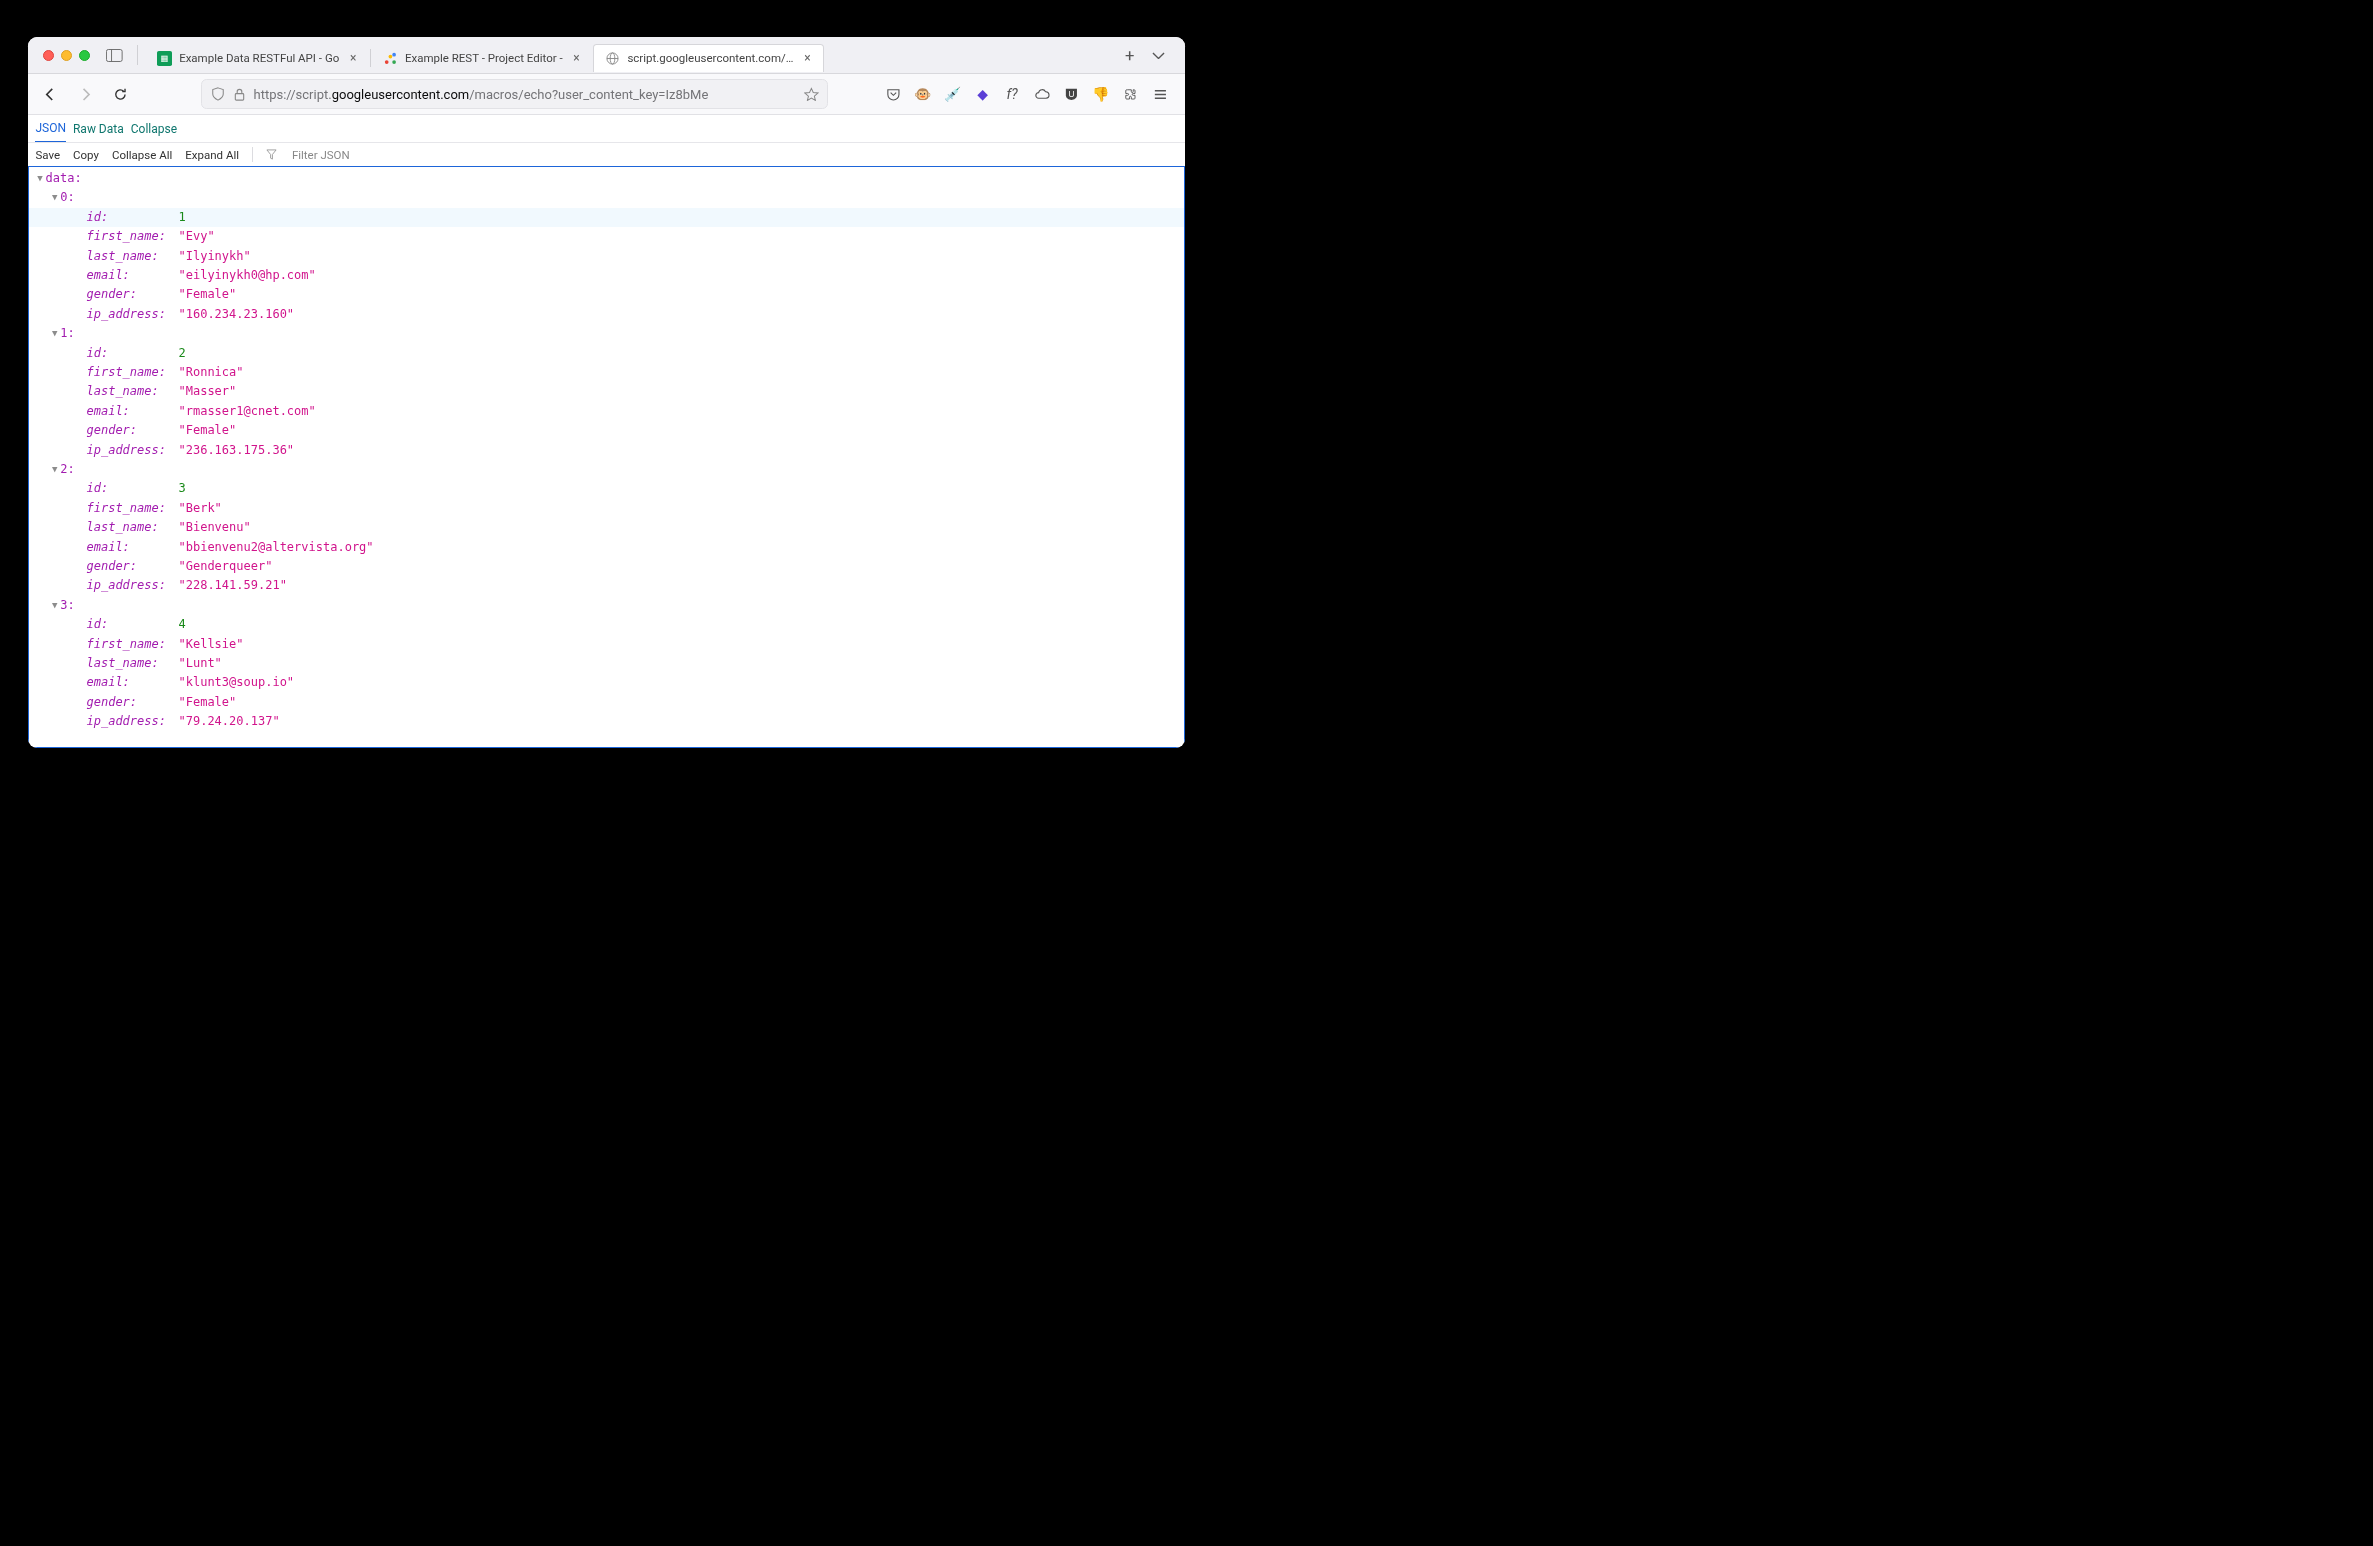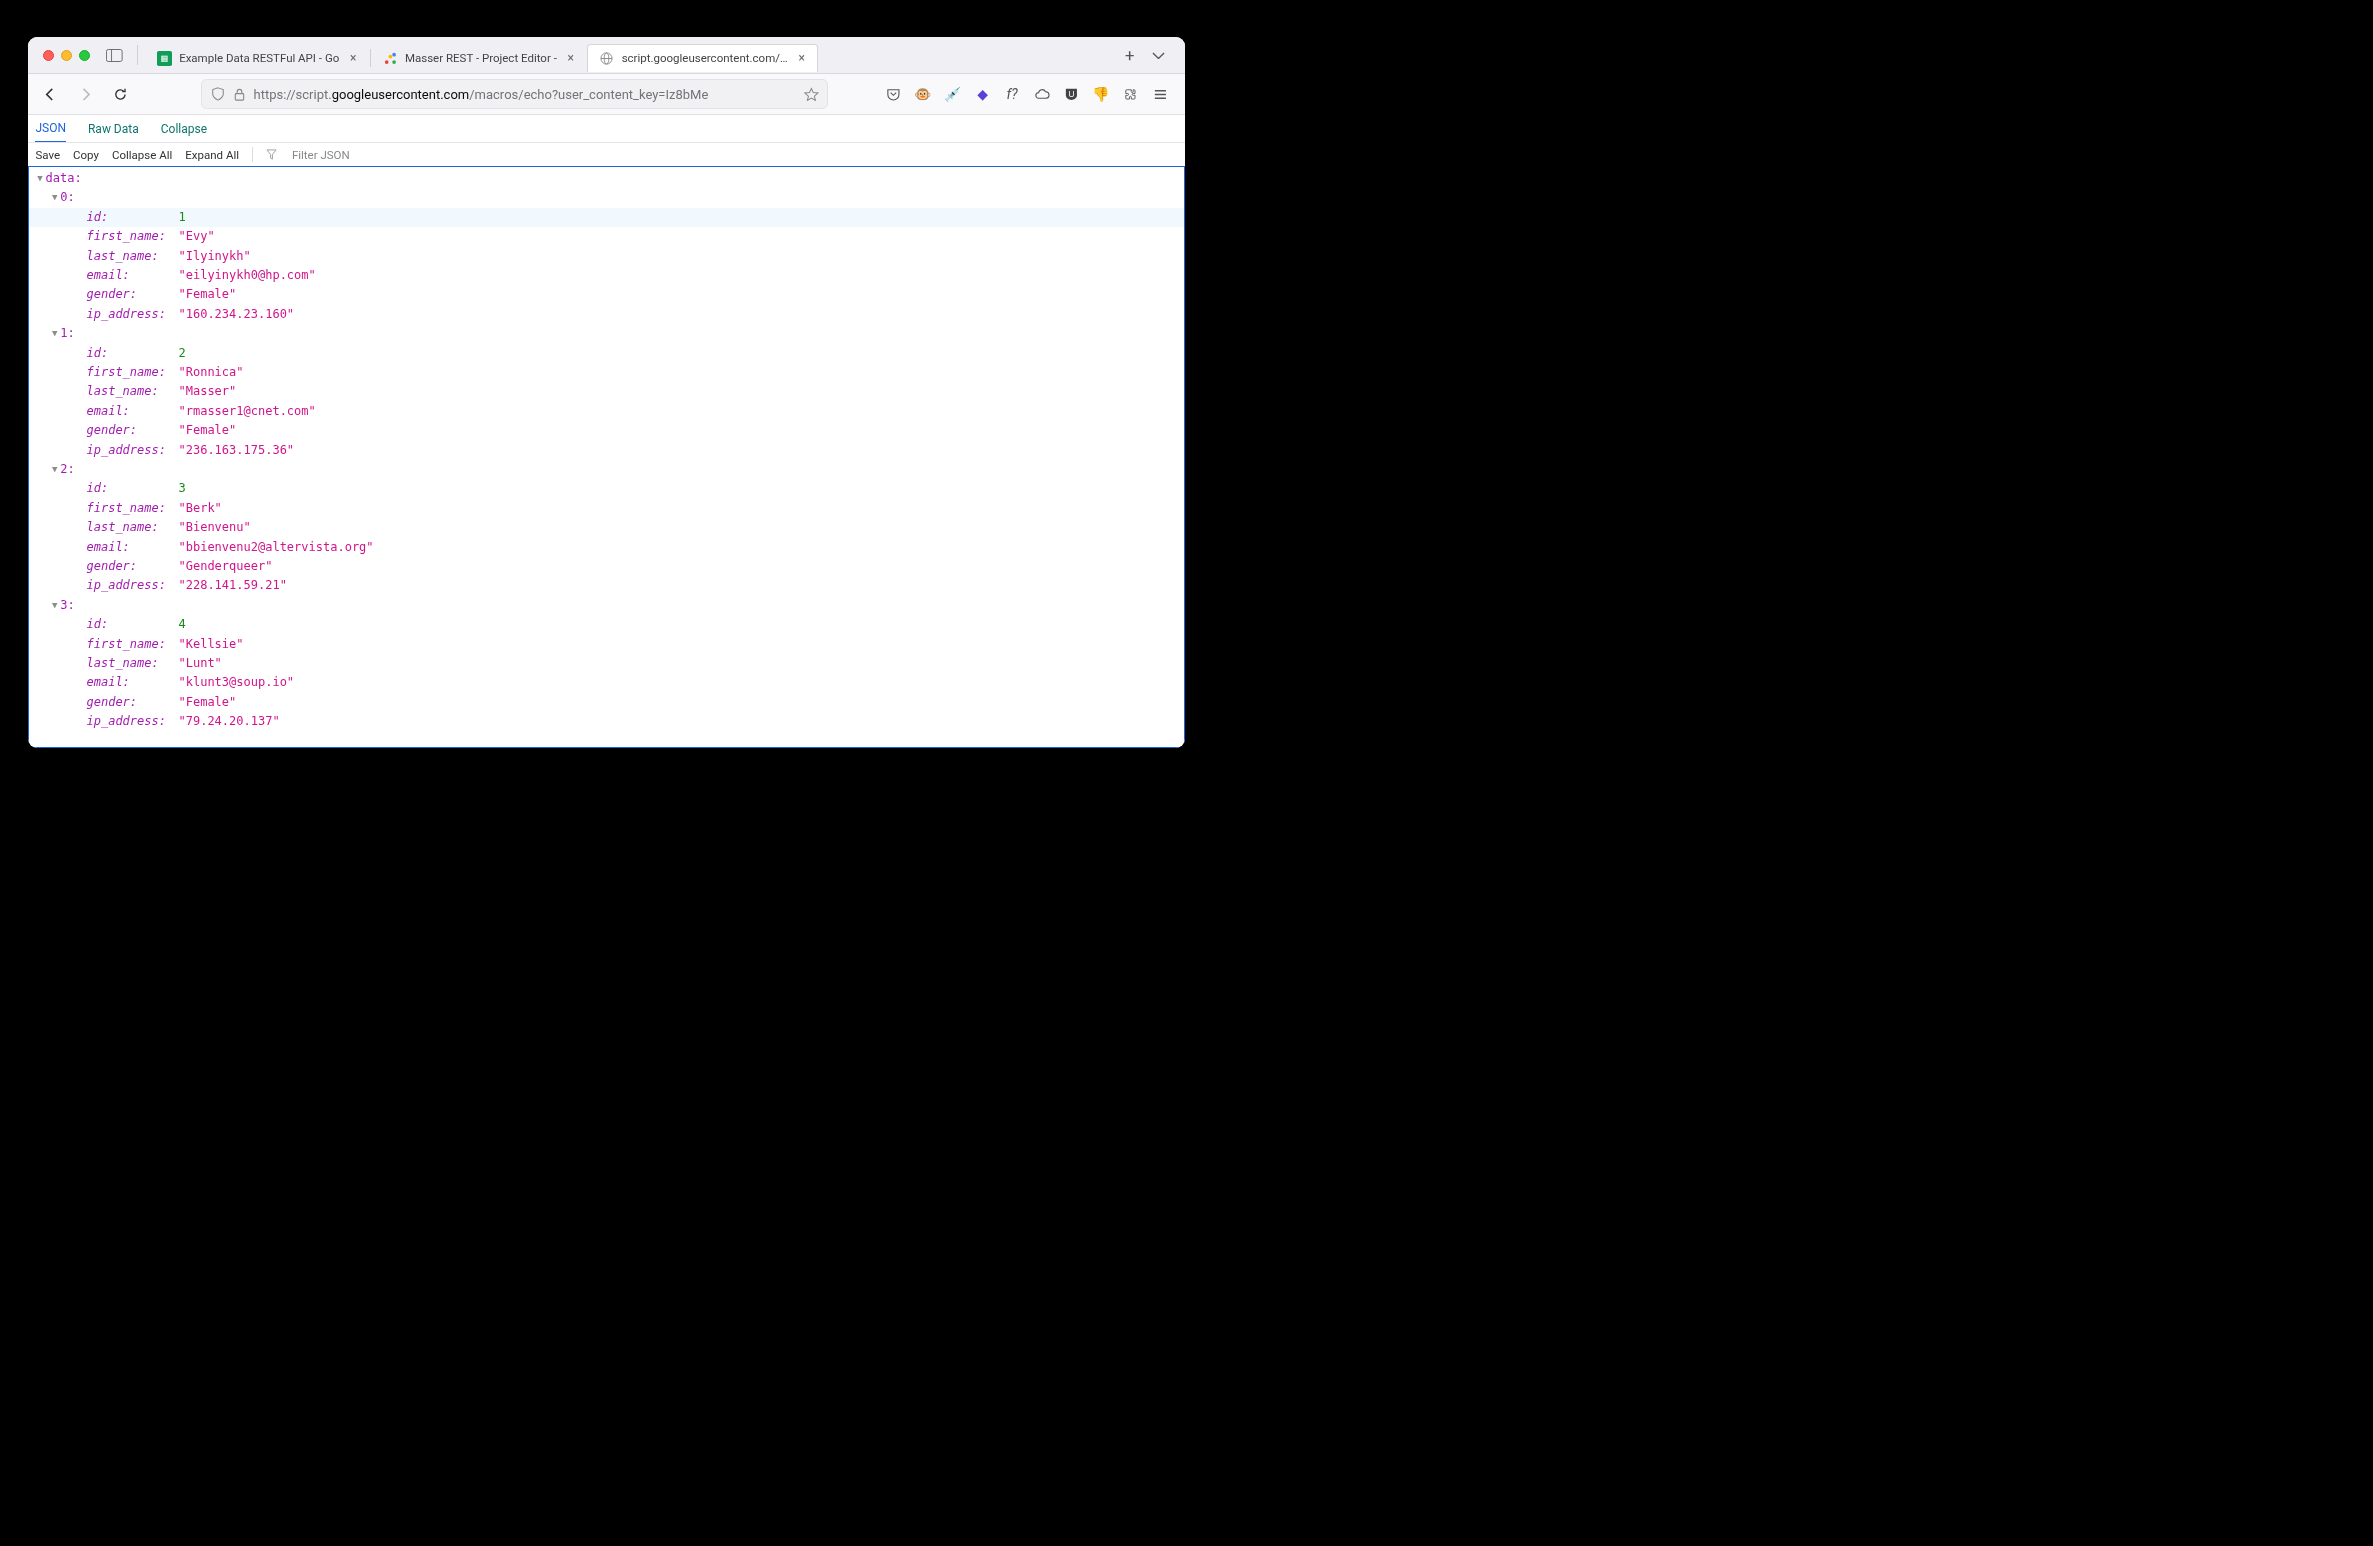--- a/index.html
+++ b/index.html
@@ -151,21 +151,21 @@
   .urlbar .url-host { color:#0c0c0d; }
   .ext-icons { display:flex; align-items:center; gap:13px; padding:0 9.2px; }
   .ext-icon { width:16.6px; height:16.6px; display:inline-flex; align-items:center; justify-content:center; font-size:14px; color:#555;}
 
   
   .viewer-tabs {
     height: 28px;
     display: flex;
     align-items: stretch;
     padding: 0 7.4px;
-    gap: 22px;
+    gap: 7px;
     border-bottom: 0.9px solid #e6e6ea;
     background: #fff;
     font-size: 12px;
   }
   .viewer-tab {
     display: flex; align-items: center;
     color: #0f766e; cursor: default;
   }
   .viewer-tab.active {
     color: #1d65d9;
@@ -258,21 +258,21 @@
           <div class="tab-sep"></div>
           <div class="tab">
             <span class="favicon appscript">
               <svg width="14.8" height="14.8" viewBox="0 0 16 16">
                 <circle cx="4" cy="12" r="2" fill="#ea4335"></circle>
                 <circle cx="8" cy="6" r="2" fill="#fbbc04"></circle>
                 <circle cx="12" cy="12" r="2" fill="#34a853"></circle>
                 <circle cx="12" cy="4" r="2" fill="#4285f4"></circle>
               </svg>
             </span>
-            <span class="tab-title">Masser REST - Project Editor -</span>
+            <span class="tab-title">Example REST - Project Editor -</span>
             <span class="tab-close">×</span>
           </div>
           <div class="tab active">
             <span class="favicon globe">
               <svg width="13" height="13" viewBox="0 0 14 14">
                 <circle cx="7" cy="7" r="6" fill="none" stroke="#888"></circle>
                 <ellipse cx="7" cy="7" rx="2.5" ry="6" fill="none" stroke="#888"></ellipse>
                 <line x1="1" y1="7" x2="13" y2="7" stroke="#888"></line>
               </svg>
             </span>

